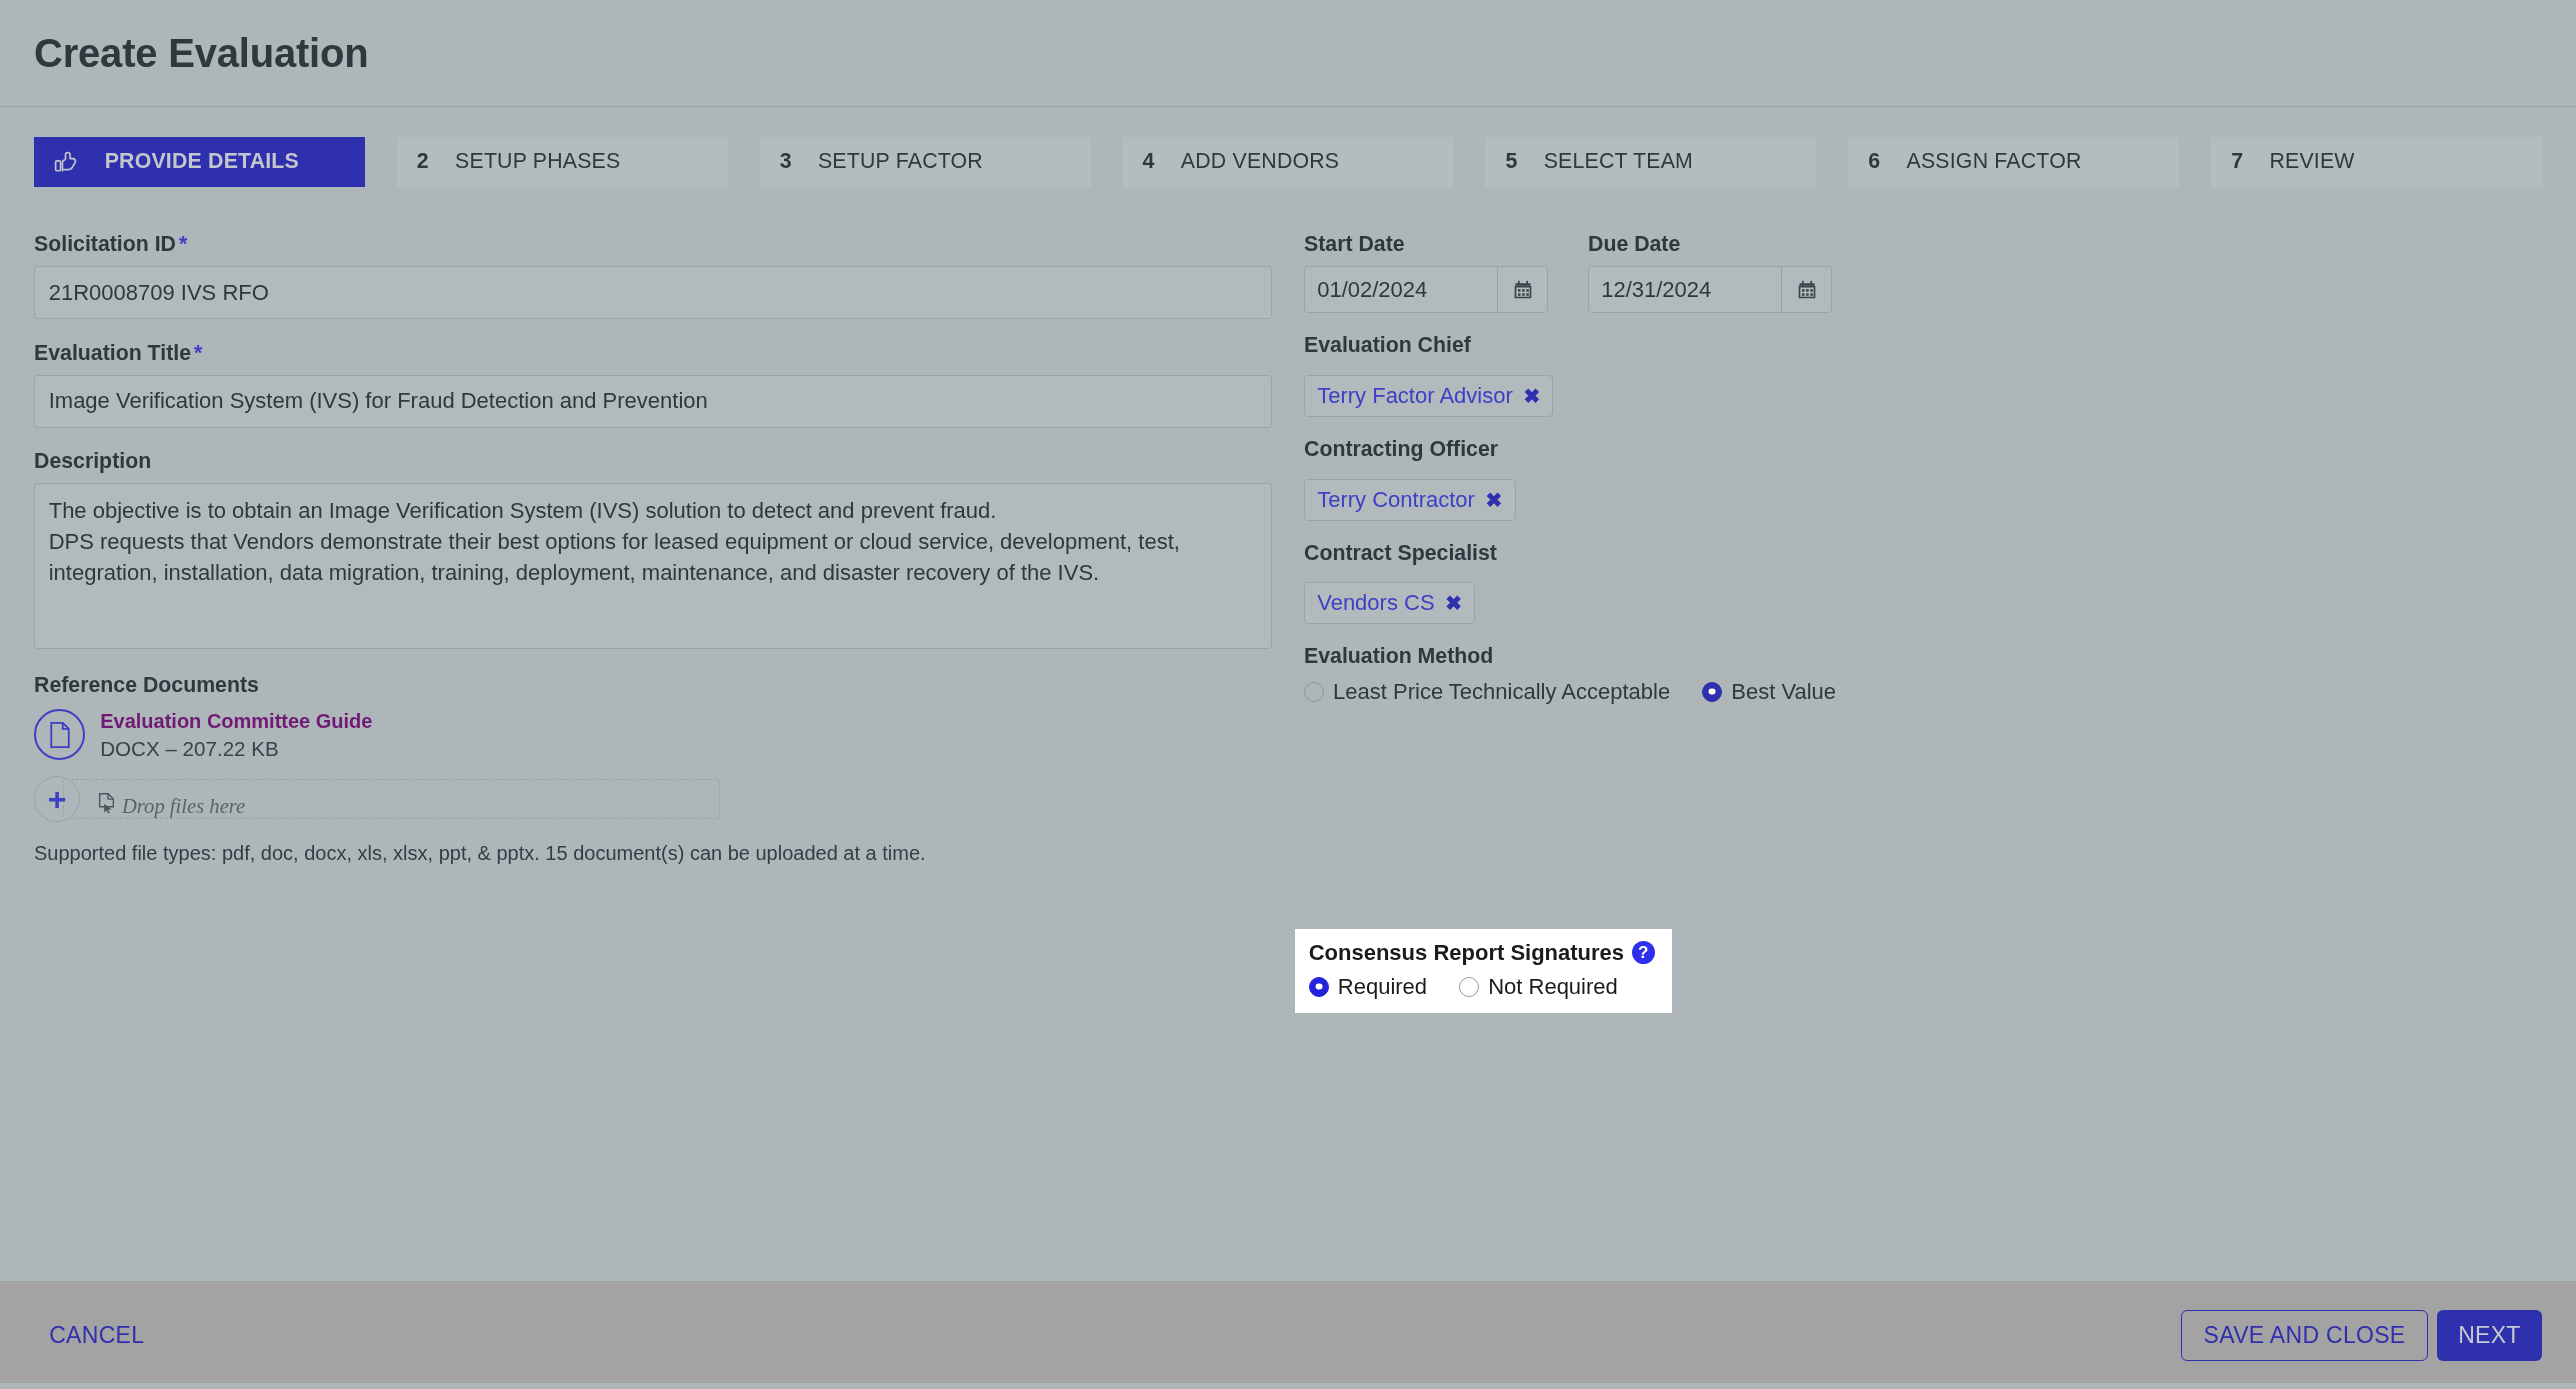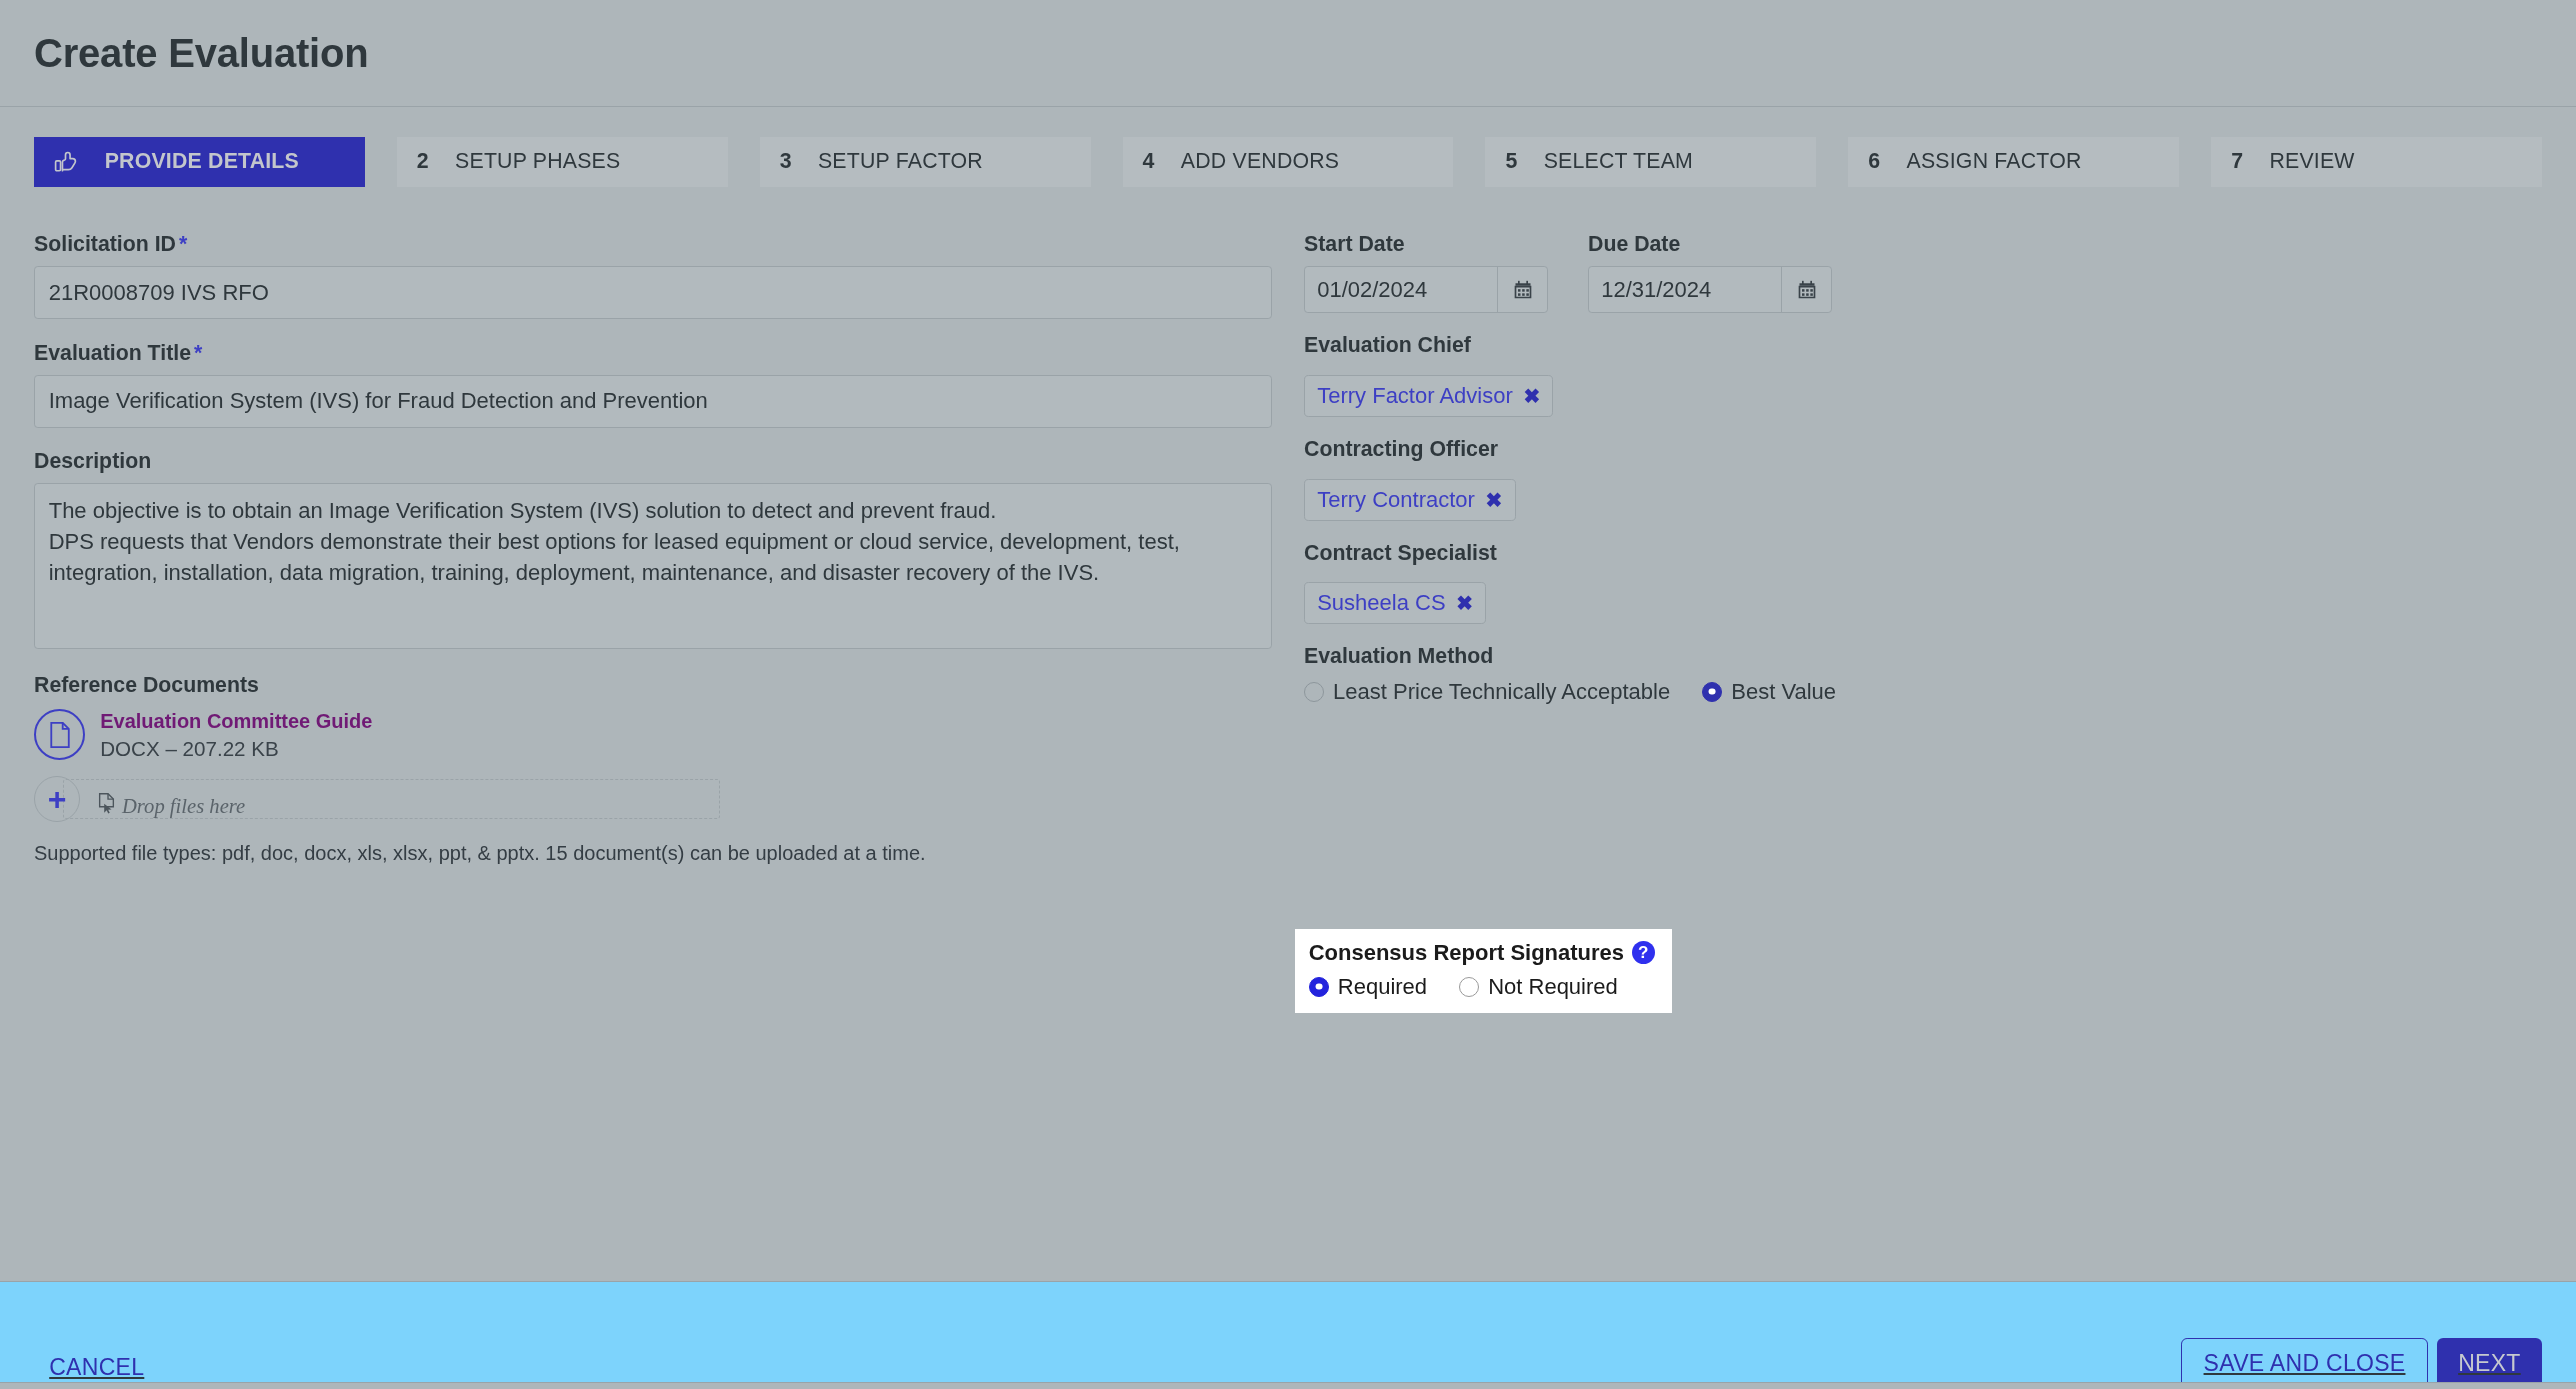--- a/index.html
+++ b/index.html
@@ -270,26 +270,25 @@
   }
   #consensus-popup .radio-dot { border-color: #9a9a9a; }
   #consensus-popup .radio-dot.checked { background: #2323dd; border-color: #2323dd; }
   #consensus-popup .radio-text { color: #1b1b1b; }
 
   
   #footer {
     flex: 0 0 108px;
     border-top: 1.5px solid #9aa3a8;
     display: flex;
-    align-items: flex-end;
+    align-items: center;
     justify-content: space-between;
     padding: 0 34px;
     box-sizing: border-box;
-    background: #7dd3fc;
-    text-decoration: underline;
+    background: #a3a3a3;
   }
   .btn {
     font-family: "Liberation Sans", sans-serif;
     cursor: pointer;
     user-select: none;
   }
   #cancel-button {
     background: none; border: none;
     color: #2f30ae; font-size: 23px; letter-spacing: 0.3px;
     padding: 7.6px 15.2px;
@@ -488,21 +487,21 @@
           <label class="field-label">Contracting Officer</label>
           <div class="chip">
             <span class="chip-label">Terry Contractor</span>
             <span class="chip-x">✖</span>
           </div>
         </div>
 
         <div class="chip-group">
           <label class="field-label">Contract Specialist</label>
           <div class="chip">
-            <span class="chip-label">Susheela CS</span>
+            <span class="chip-label">Vendors CS</span>
             <span class="chip-x">✖</span>
           </div>
         </div>
 
         <div class="chip-group">
           <label class="field-label">Evaluation Method</label>
           <div class="radio-row" id="eval-method-radios">
               <label class="radio-opt">
                 <span class="radio-dot"></span>
                 <span class="radio-text">Least Price Technically Acceptable</span>

